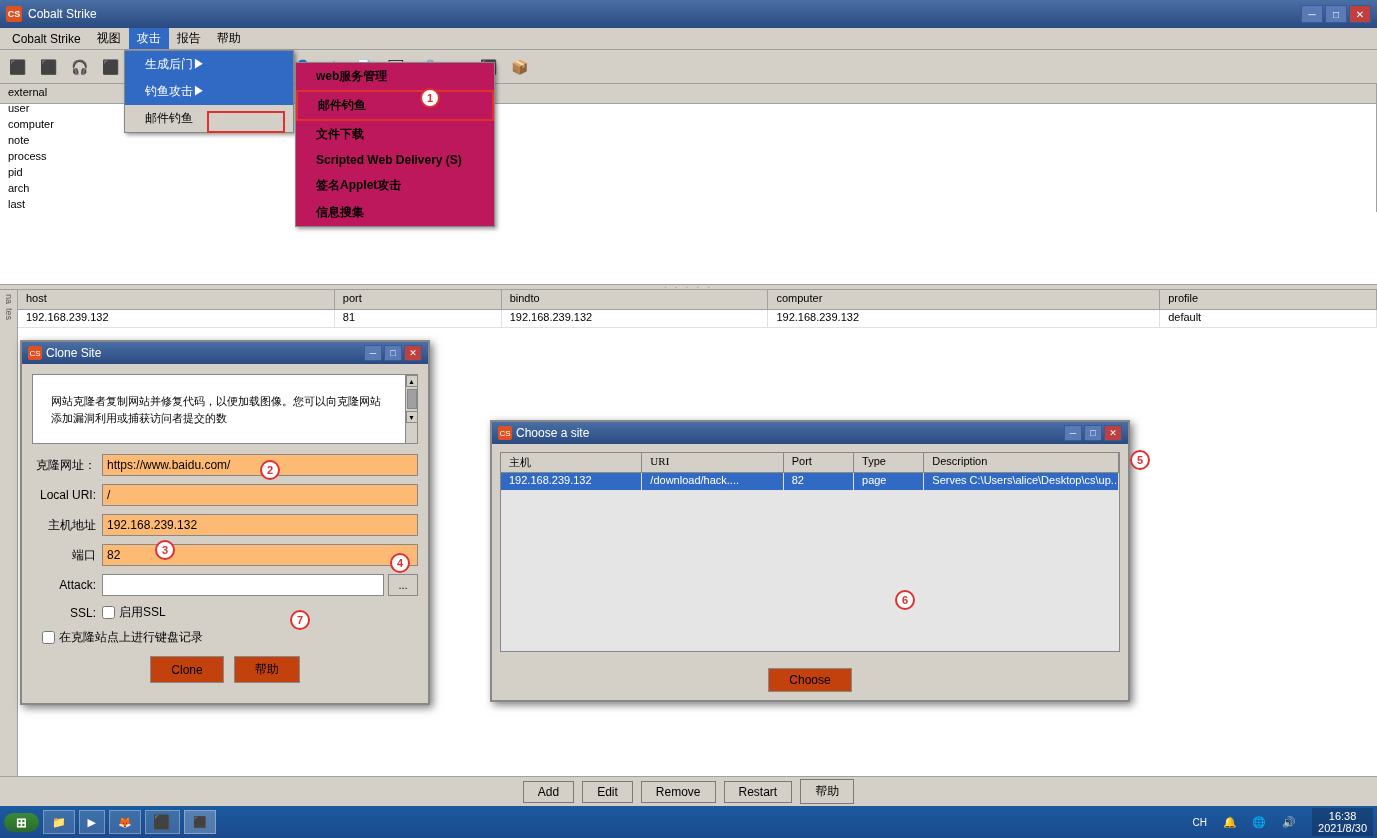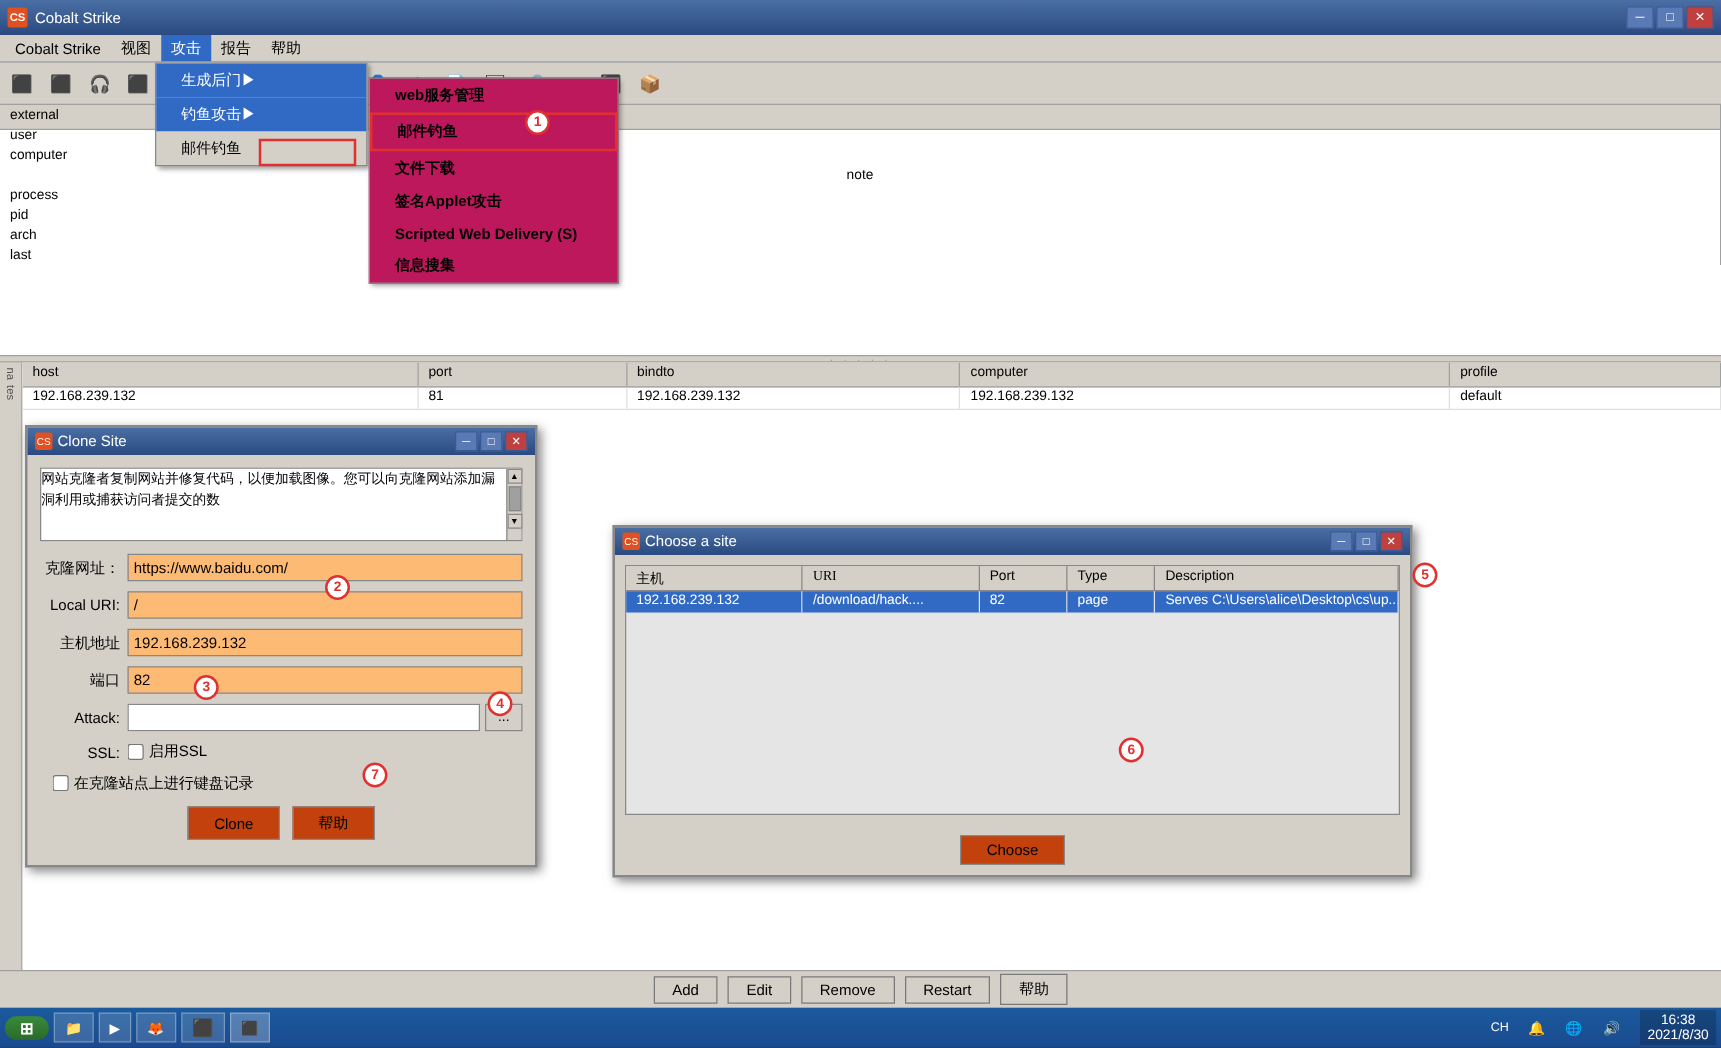--- a/index.html
+++ b/index.html
@@ -482,24 +482,24 @@
     }
 
     .desc-with-scroll {
       display: flex;
       border: 1px solid #888;
       margin-bottom: 10px;
       background: white;
     }
     .desc-text {
       flex: 1;
-      padding: 0;
+      padding: 18px;
       font-size: 11px;
       line-height: 1.5;
-      height: 57px;
+      height: 68px;
       overflow: hidden;
     }
 
     
     .top-section {
       background: white;
       flex: 0 0 200px;
       overflow: hidden;
     }
     .bottom-section {
@@ -590,21 +590,21 @@
   <div class="toolbar-btn">📦</div>
 </div>
 
 <div class="main-wrapper">
 
   <div class="top-section">
     <div class="table-header">
       <div class="th" style="flex:1.2;">external</div>
       <div class="th" style="flex:0.6;">user</div>
       <div class="th" style="flex:0.8;">computer</div>
-      <div class="th" style="flex:0.8;text-align:center;">note</div>
+      <div class="th" style="flex:0.8;">note</div>
       <div class="th" style="flex:0.8;">process</div>
       <div class="th" style="flex:0.5;">pid</div>
       <div class="th" style="flex:0.5;">arch</div>
       <div class="th" style="flex:0.5;">last</div>
     </div>
 
   </div>
 
   <div class="divider-h">
     <span class="divider-dots">· · · · ·</span>
@@ -645,22 +645,22 @@
 <div class="menu-popup" style="top:50px;left:124px;min-width:170px;">
   <div class="menu-popup-item highlighted">生成后门▶</div>
   <div class="menu-popup-item highlighted">钓鱼攻击▶</div>
   <div class="menu-popup-item">邮件钓鱼</div>
 </div>
 
 <div class="submenu" style="top:62px;left:295px;">
   <div class="submenu-item">web服务管理</div>
   <div class="submenu-item highlighted" style="border:2px solid #e03030;">邮件钓鱼</div>
   <div class="submenu-item">文件下载</div>
+  <div class="submenu-item">Scripted Web Delivery (S)</div>
   <div class="submenu-item">签名Applet攻击</div>
-  <div class="submenu-item">Scripted Web Delivery (S)</div>
   <div class="submenu-item">信息搜集</div>
 </div>
 
 <div class="badge" style="top:88px;left:420px;">1</div>
 
 <div class="red-box" style="top:111px;left:207px;width:78px;height:22px;"></div>
 
 <div class="dialog-clone">
   <div class="dialog-title-bar">
     <div class="dialog-title-left">

